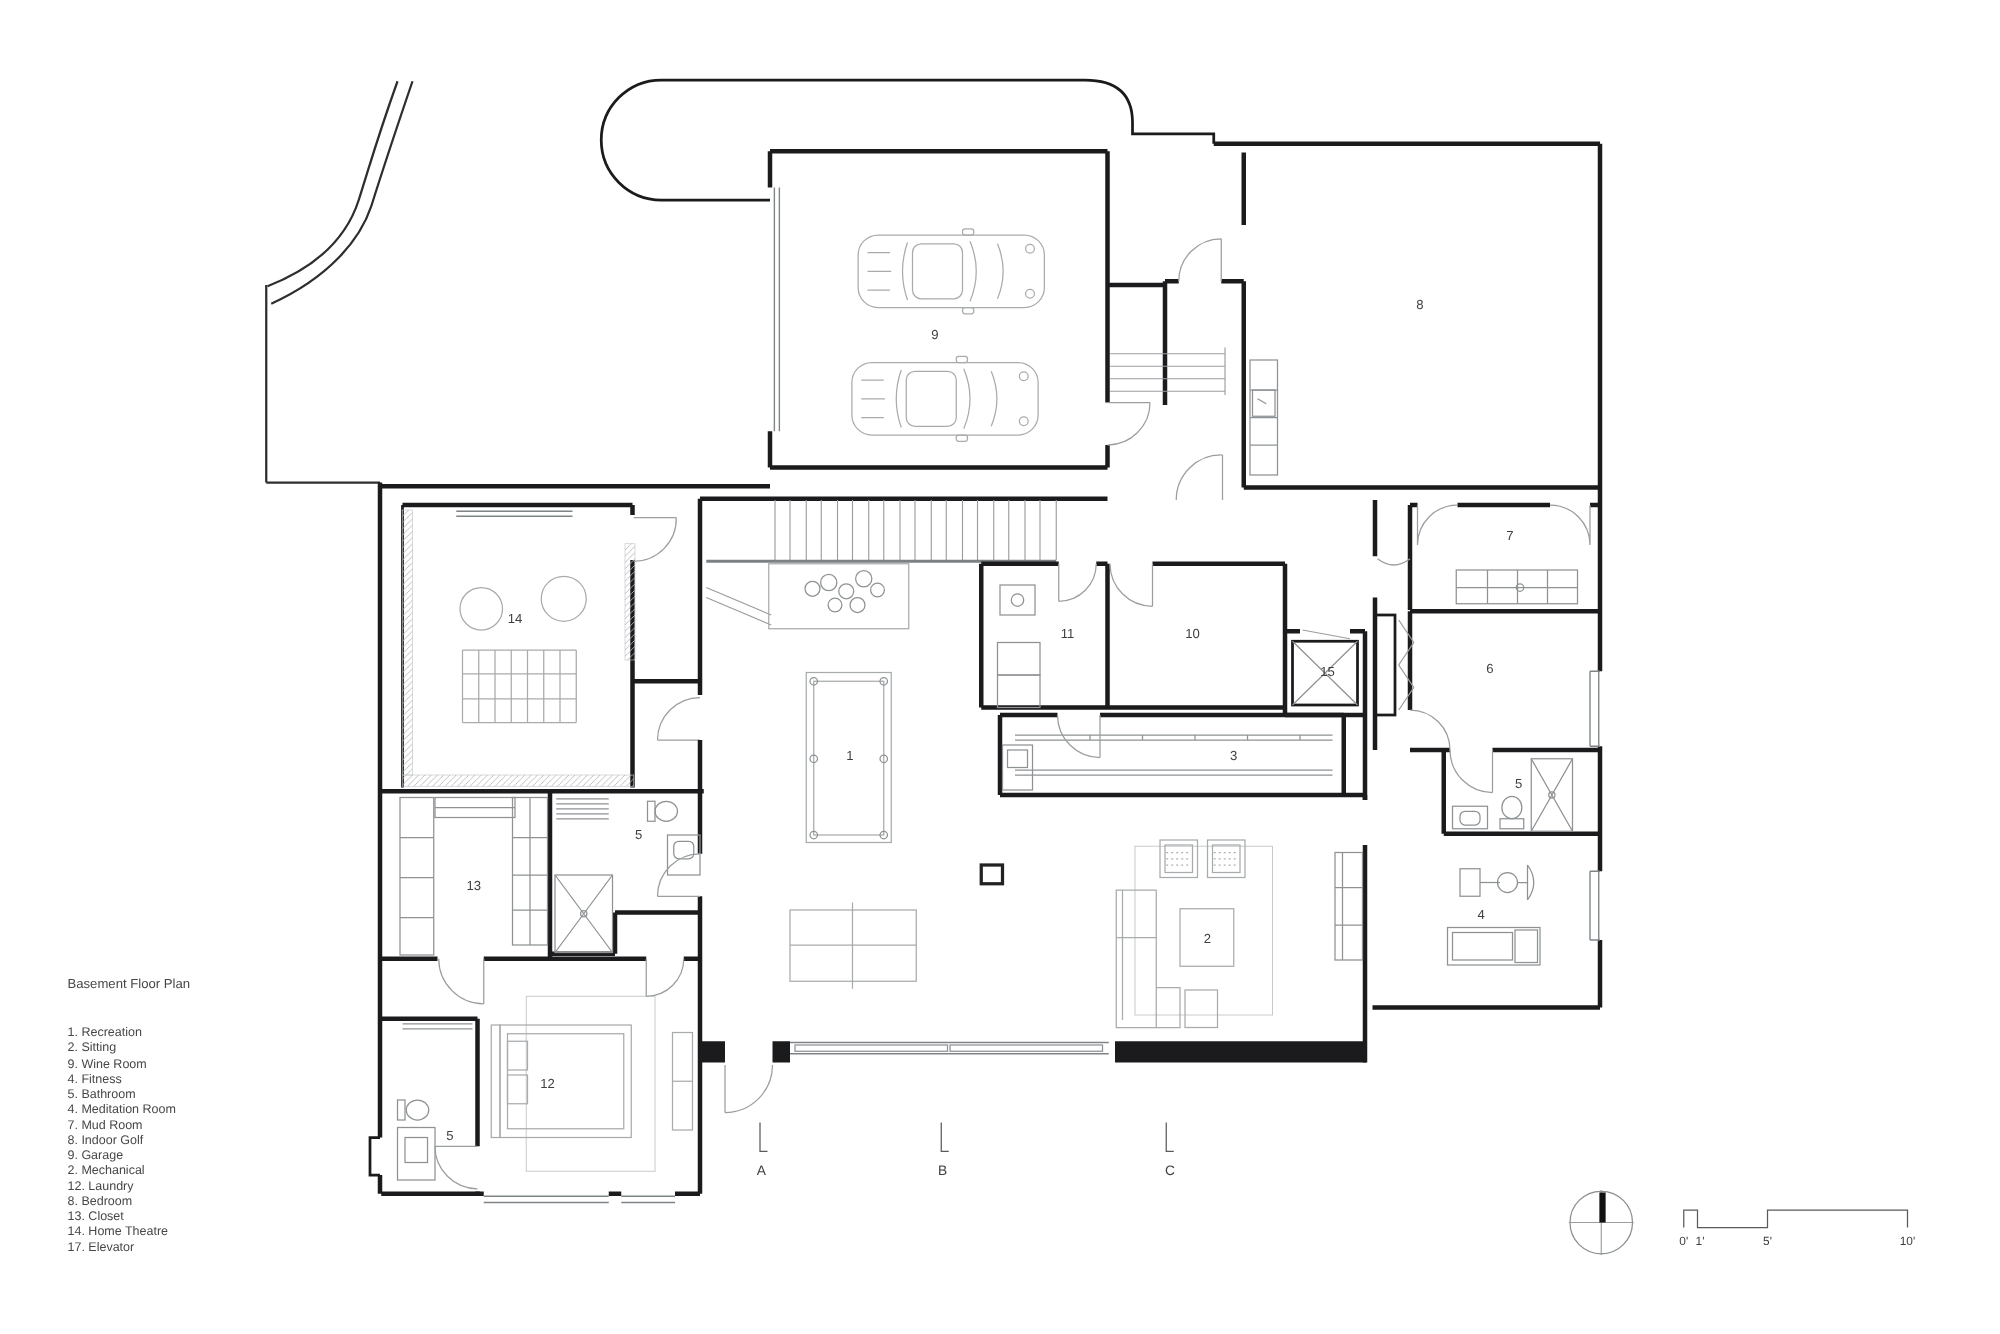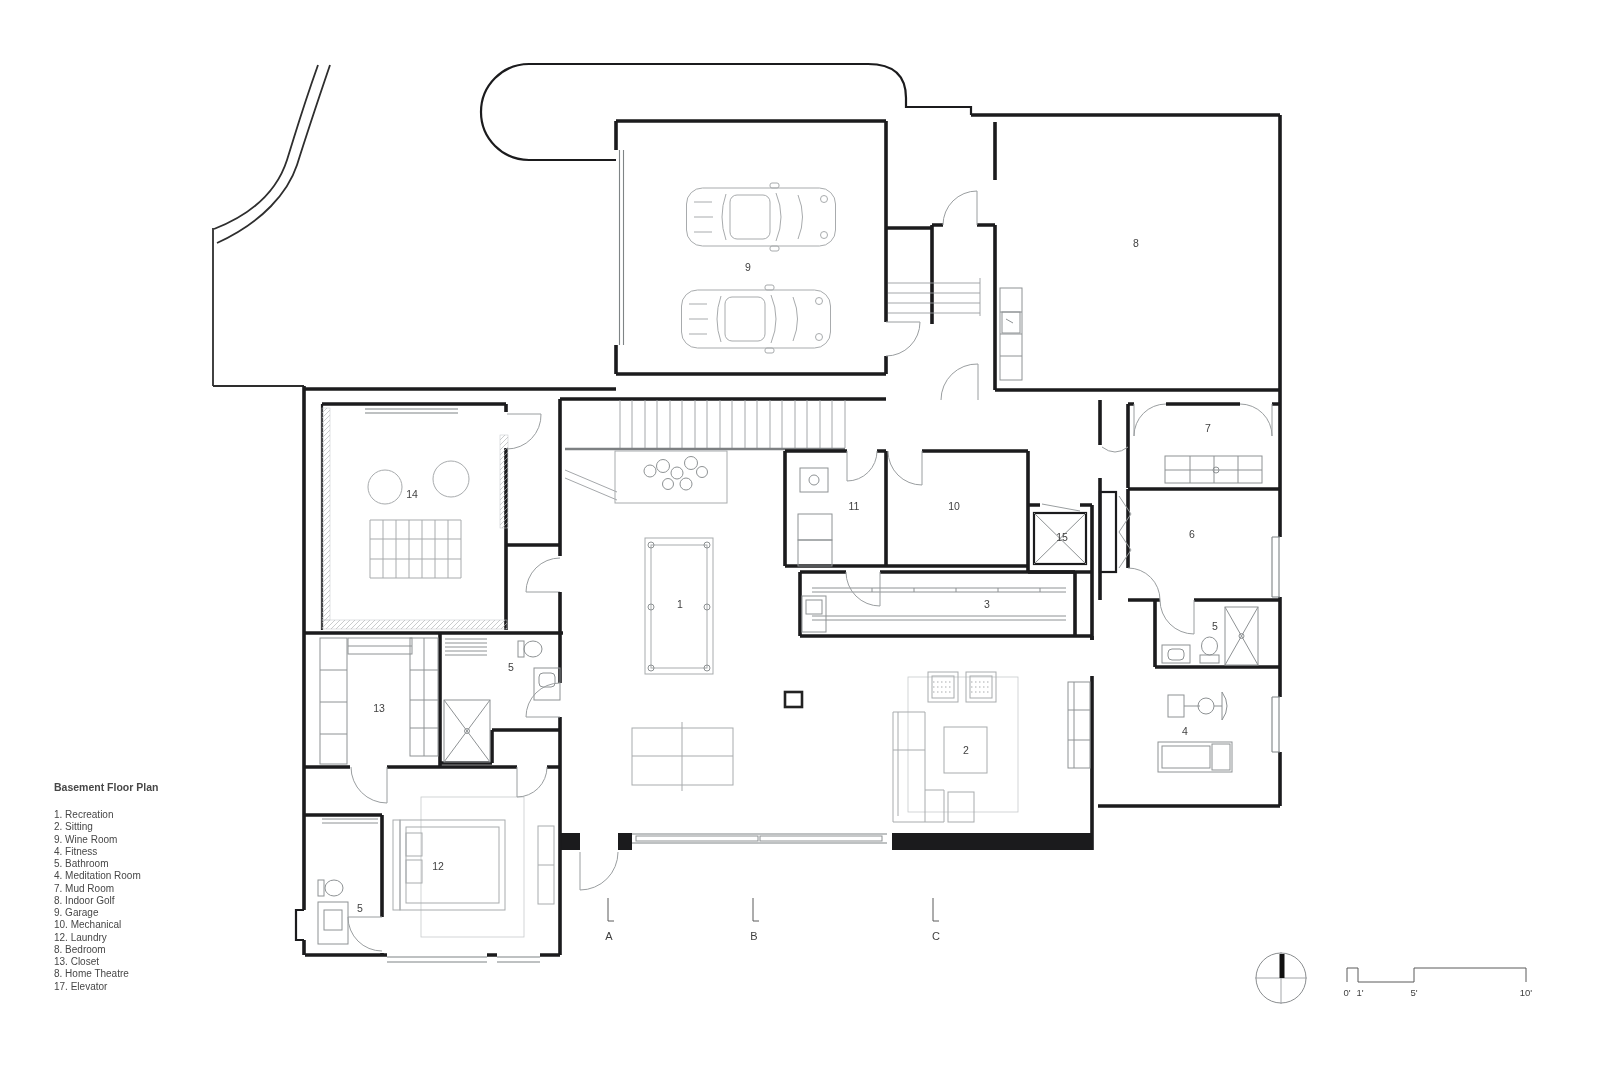--- a/index.html
+++ b/index.html
@@ -15,21 +15,21 @@
   .fix{stroke:#8e9294;stroke-width:1;fill:none;}
   .door{stroke:#9a9ea0;stroke-width:1;fill:none;}
   .win{stroke:#7f8486;stroke-width:1.1;fill:none;}
   .stair{stroke:#9a9da0;stroke-width:0.9;fill:none;}
   .anno{stroke:#5a5a5a;stroke-width:1;fill:none;}
   .lbl{font-family:"Liberation Sans",sans-serif;font-size:10.5px;fill:#3f3f3f;text-anchor:middle;}
   .grid-lbl{font-family:"Liberation Sans",sans-serif;font-size:11px;fill:#3f3f3f;text-anchor:middle;}
   .scale-lbl{font-family:"Liberation Sans",sans-serif;font-size:9.5px;fill:#3f3f3f;text-anchor:middle;}
   
   .legend{position:absolute;left:54px;top:781px;color:#474747;}
-  .legend .ltitle{font-size:10.5px;margin:0 0 16px 0;font-weight:bold;}
+  .legend .ltitle{font-size:10.5px;margin:0 0 28px 0;font-weight:normal;}
   .legend .li{font-size:10px;line-height:12.25px;white-space:nowrap;}
 </style>
 </head>
 <body>
 
 <div class="canvas">
 
 <svg width="1600" height="1067" viewBox="0 0 1600 1067">
   <defs>
     <pattern id="hp" width="5" height="5" patternUnits="userSpaceOnUse">
@@ -331,21 +331,21 @@
   <div class="ltitle">Basement Floor Plan</div>
   <div class="li">1. Recreation</div>
   <div class="li">2. Sitting</div>
   <div class="li">9. Wine Room</div>
   <div class="li">4. Fitness</div>
   <div class="li">5. Bathroom</div>
   <div class="li">4. Meditation Room</div>
   <div class="li">7. Mud Room</div>
   <div class="li">8. Indoor Golf</div>
   <div class="li">9. Garage</div>
-  <div class="li">10. Mechanical</div>
+  <div class="li">2. Mechanical</div>
   <div class="li">12. Laundry</div>
   <div class="li">8. Bedroom</div>
   <div class="li">13. Closet</div>
-  <div class="li">8. Home Theatre</div>
+  <div class="li">14. Home Theatre</div>
   <div class="li">17. Elevator</div>
 </div>
 
 </div>
 
 </body></html>

